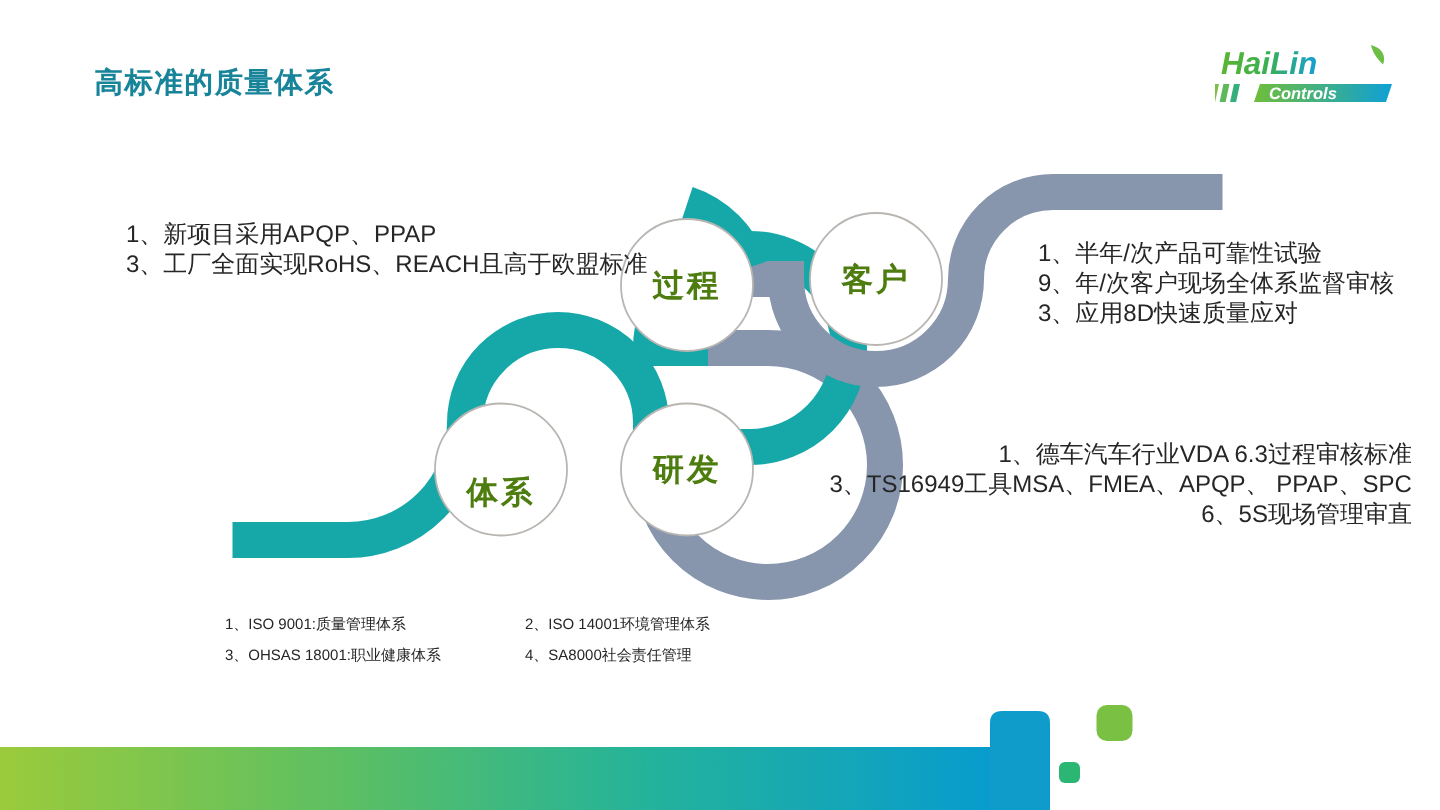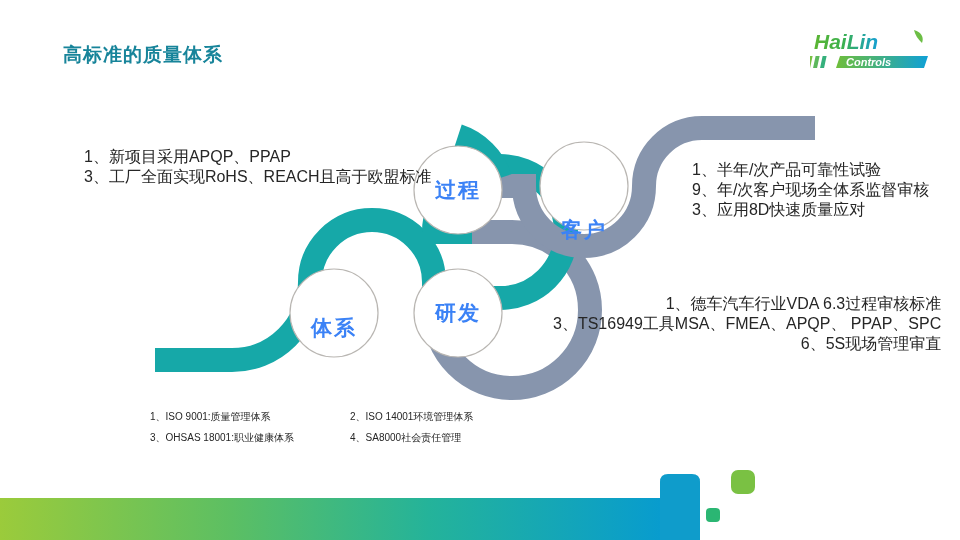--- a/index.html
+++ b/index.html
@@ -21,21 +21,21 @@
   .logo-wrap{position:absolute;right:18px;top:26px;width:132px;height:46px;}
   .logo-wrap svg{display:block;}
 
   
   .diagram{position:absolute;left:0;top:0;width:960px;height:470px;}
   .diagram svg{display:block;}
 
   
   .node-label{
     position:absolute;
-    font-size:21px;font-weight:bold;color:#3b82f6;
+    font-size:21px;font-weight:bold;color:#4d7c0f;
     letter-spacing:2px;white-space:nowrap;
     transform:translate(-50%,-50%);
     pointer-events:none;
   }
 
   
   .txt-block{position:absolute;color:#262626;font-size:16px;line-height:20px;white-space:nowrap;}
   .txt-block .ln{display:block;}
   .txt-cols{position:absolute;font-size:10px;line-height:21px;color:#262626;}
   .txt-cols .row{display:flex;}
@@ -117,21 +117,21 @@
       <path d="M500 178
                A 66 66 0 0 0 458 136" fill="none" stroke="#16a8a8" stroke-width="24" stroke-linecap="butt"></path>
 
       <circle cx="458" cy="190" r="44" fill="#ffffff" stroke="#b9b6b2" stroke-width="1.2"></circle>
       <circle cx="584" cy="186" r="44" fill="#ffffff" stroke="#b9b6b2" stroke-width="1.2"></circle>
       <circle cx="334" cy="313" r="44" fill="#ffffff" stroke="#b9b6b2" stroke-width="1.2"></circle>
       <circle cx="458" cy="313" r="44" fill="#ffffff" stroke="#b9b6b2" stroke-width="1.2"></circle>
     </svg>
 
     <div class="node-label" style="left:458px;top:190px;">过程</div>
-    <div class="node-label" style="left:584px;top:186px;margin-top:44px;">客户</div>
+    <div class="node-label" style="left:584px;top:186px;">客户</div>
     <div class="node-label" style="left:334px;top:328px;">体系</div>
     <div class="node-label" style="left:458px;top:313px;">研发</div>
   </div>
 
   <div class="txt-block" id="blk-process">
     <span class="ln">1、新项目采用APQP、PPAP</span>
     <span class="ln">3、工厂全面实现RoHS、REACH且高于欧盟标准</span>
   </div>
 
   <div class="txt-block" id="blk-customer">

